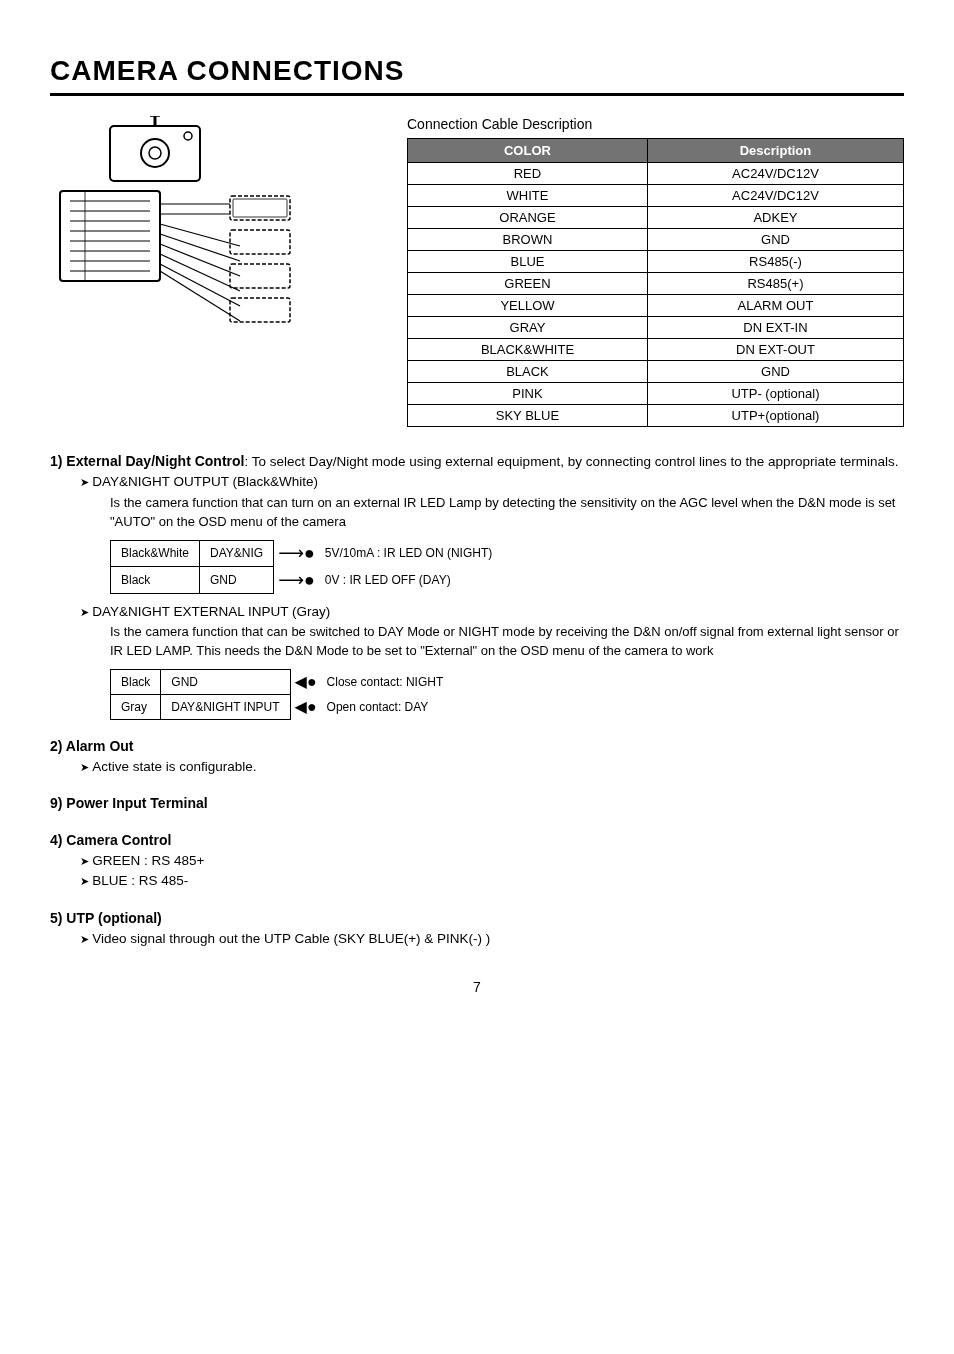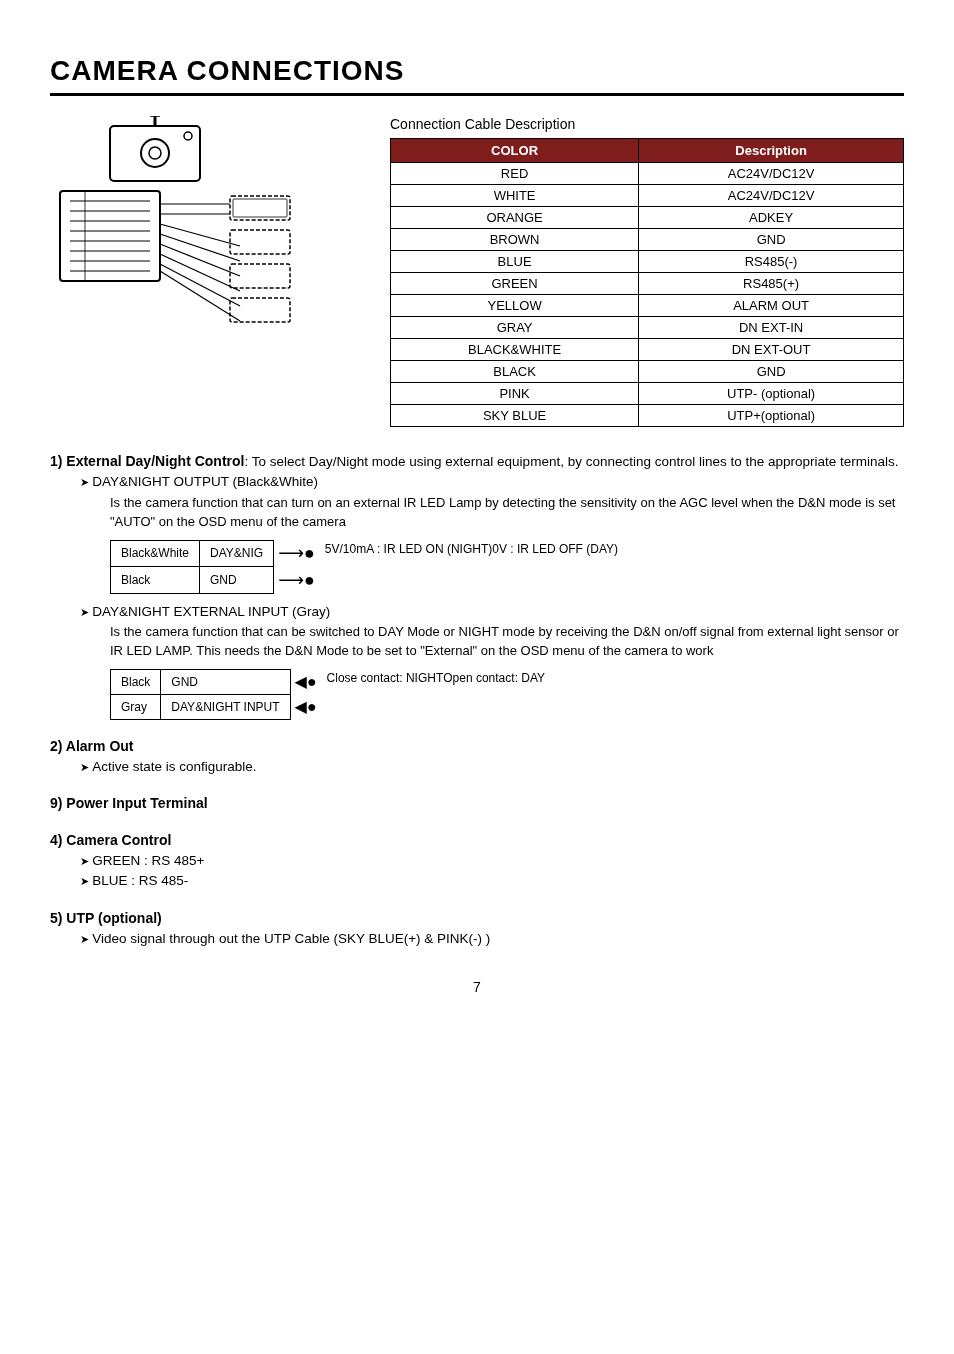--- a/index.html
+++ b/index.html
@@ -16,42 +16,42 @@
       font-size: 28px;
       font-weight: 900;
       letter-spacing: 1px;
       border-bottom: 3px solid #000;
       padding-bottom: 6px;
       margin-bottom: 20px;
       margin-top: 15px;
     }
     .top-section {
       display: flex;
-      gap: 30px;
+      gap: 47px;
       margin-bottom: 24px;
       align-items: flex-start;
     }
     .camera-diagram {
       width: 310px;
       flex-shrink: 0;
     }
     .cable-table-section {
       flex: 1;
     }
     .cable-table-title {
       font-size: 14px;
       margin-bottom: 6px;
     }
     .cable-table {
       border-collapse: collapse;
       width: 100%;
       font-size: 13px;
     }
     .cable-table th {
-      background: #7f1d1d;
+      background: #737373;
       color: #fff;
       font-weight: bold;
       text-align: center;
       padding: 4px 14px;
       border: 1.5px solid #000;
     }
     .cable-table td {
       text-align: center;
       padding: 3px 0;
       border: 1px solid #000;
@@ -103,20 +103,21 @@
     }
     .sig-arrow-col {
       display: flex;
       flex-direction: column;
       justify-content: space-around;
       padding: 0 4px;
       font-size: 18px;
     }
     .sig-desc-col {
       display: flex;
+      flex-direction: column;
       justify-content: space-around;
       padding: 0 6px;
       font-size: 12px;
     }
 
     
     .signal-input-wrapper {
       display: flex;
       align-items: stretch;
       margin: 8px 0 8px 60px;

